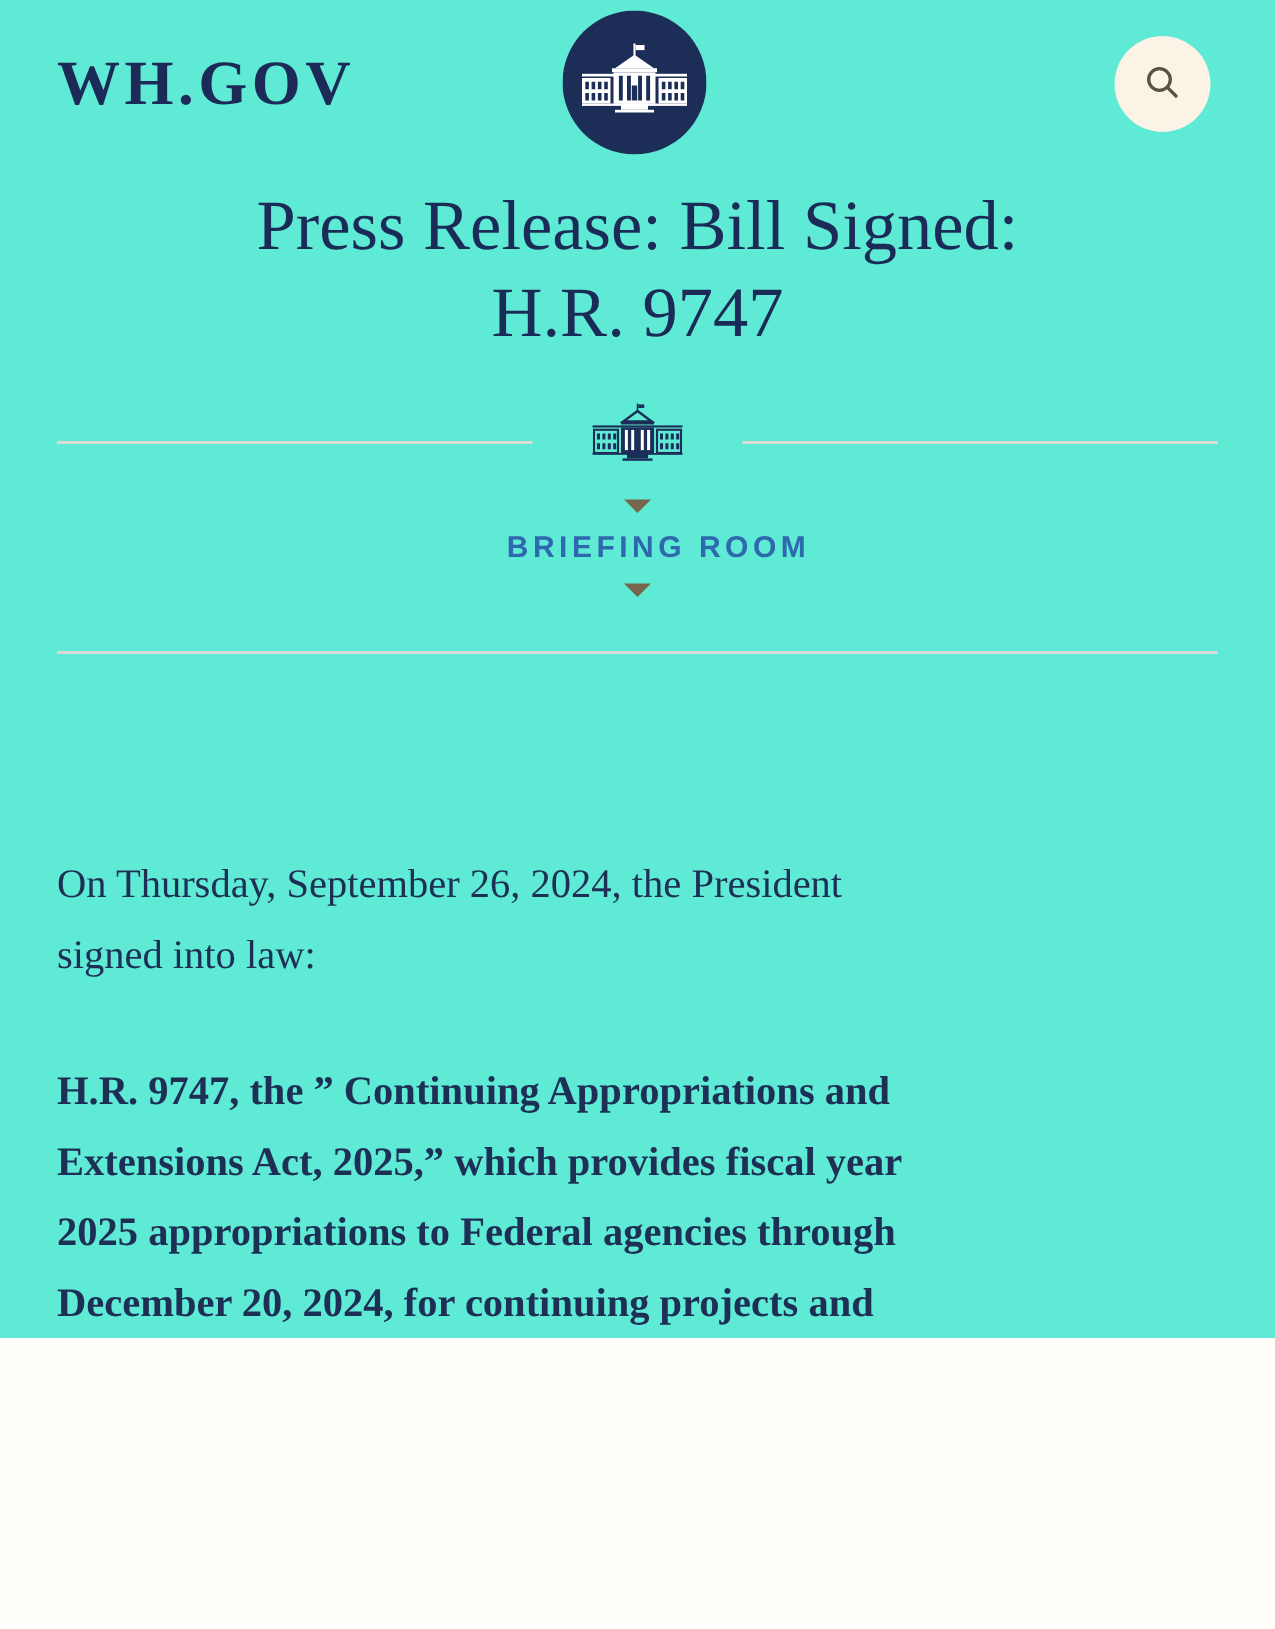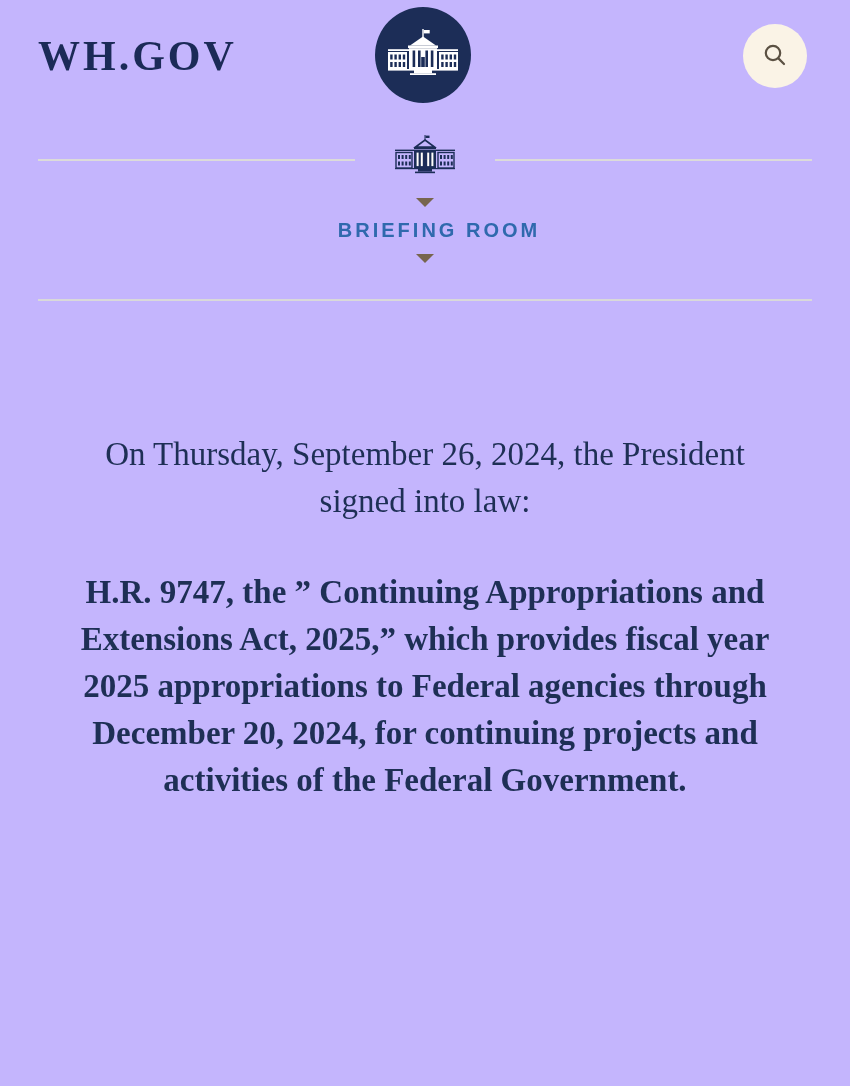--- a/index.html
+++ b/index.html
@@ -1,22 +1,22 @@
 <!DOCTYPE html>
 <html><head>
 <meta charset="utf-8">
 <style>
   * { margin: 0; padding: 0; box-sizing: border-box; }
   html, body { background: #fffefb; }
   .page {
     position: relative;
     width: 850px;
-    height: 1086px;
+    height: 892px;
     margin: 0 auto;
-    background: #c4b5fd;
+    background: #5eead4;
     overflow: hidden;
     font-family: "Liberation Serif", serif;
     color: #1e2f55;
   }
 
   
   .header {
     display: grid;
     grid-template-columns: 1fr auto 1fr;
     align-items: center;
@@ -114,25 +114,24 @@
     background: #d9d9d9;
   }
 
   
   .body-copy {
     margin-top: 130px;
     padding: 0 38px;
   }
   .body-copy p {
     font-family: "Liberation Serif", serif;
-    font-size: 33px;
+    font-size: 27px;
     line-height: 47px;
     color: #1e2f55;
     white-space: pre-line;
-    text-align: center;
   }
   .body-copy p + p { margin-top: 44px; font-weight: bold; }
 </style>
 </head>
 <body>
 
 <div class="page">
 
   <header class="header">
     <a class="wordmark">WH.GOV</a>
@@ -194,20 +193,22 @@
       <span>
         <svg width="26" height="26" viewBox="0 0 26 26" fill="none">
           <circle cx="11" cy="11" r="7.2" stroke="#5b5143" stroke-width="2.2"></circle>
           <line x1="16.4" y1="16.4" x2="22" y2="22" stroke="#5b5143" stroke-width="2.2" stroke-linecap="round"></line>
         </svg>
       </span>
     </button>
   </header>
 
 
+  <h1 class="title">Press Release: Bill Signed:
+H.R. 9747</h1>
 
   <div class="icon-divider">
     <div class="rule"></div>
     <span>
       <svg width="64" height="48" viewBox="0 0 64 48">
         <g fill="#1c2d57">
 
           <rect x="31.5" y="1" width="1" height="6"></rect>
           <rect x="32.5" y="1.6" width="4" height="2.4"></rect>
 

